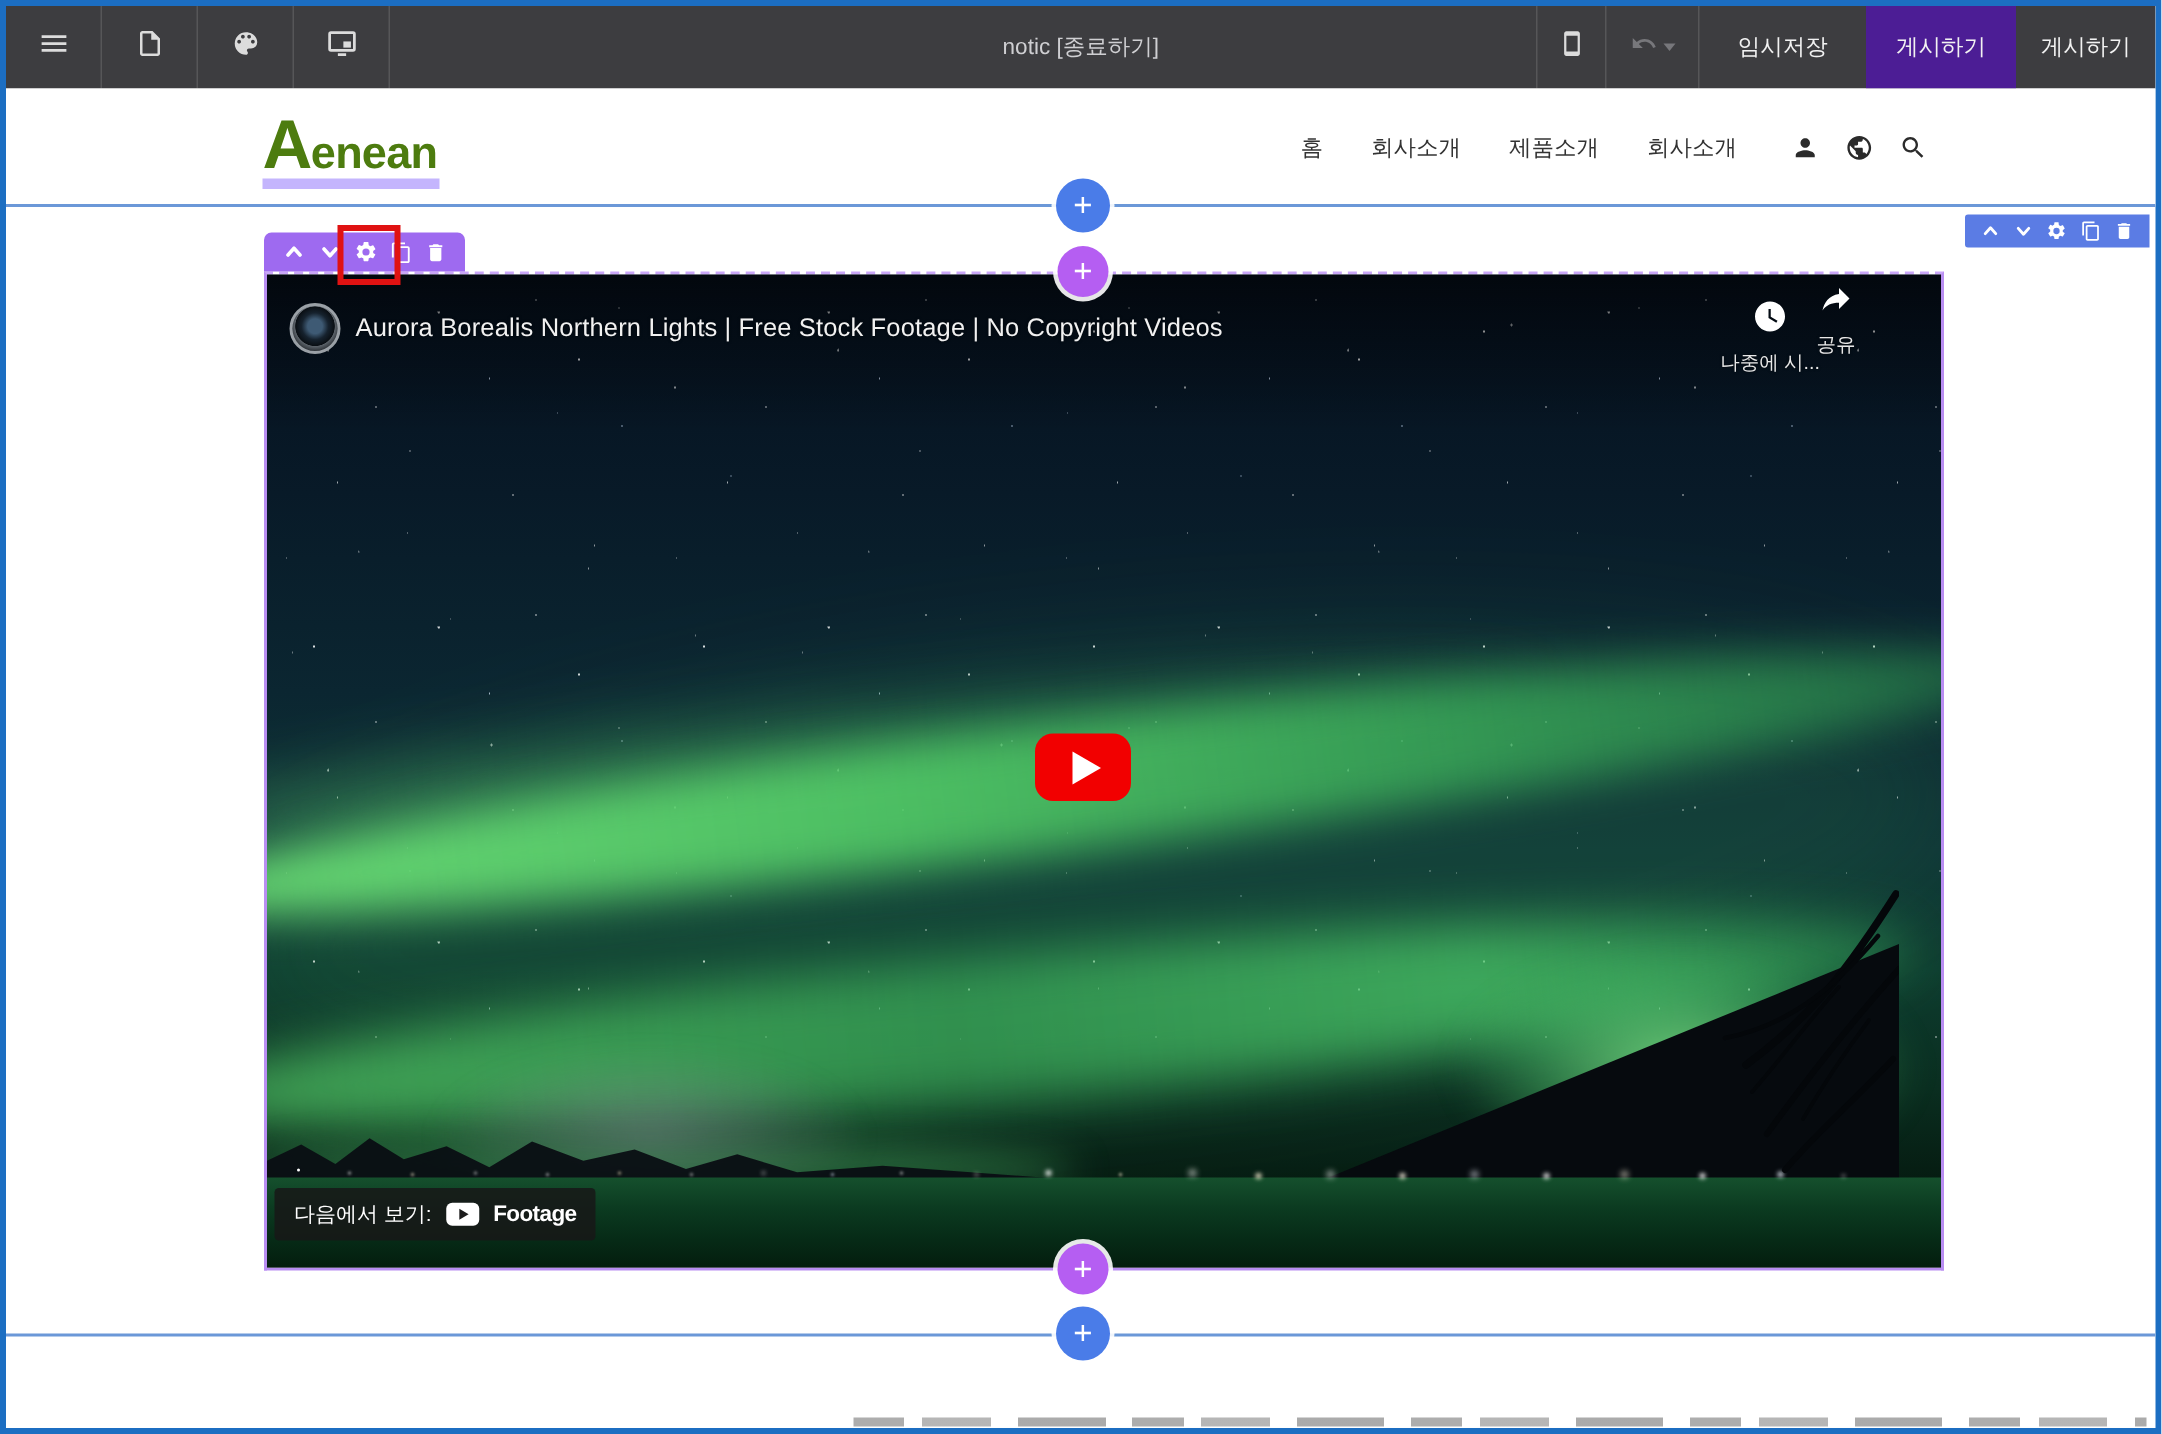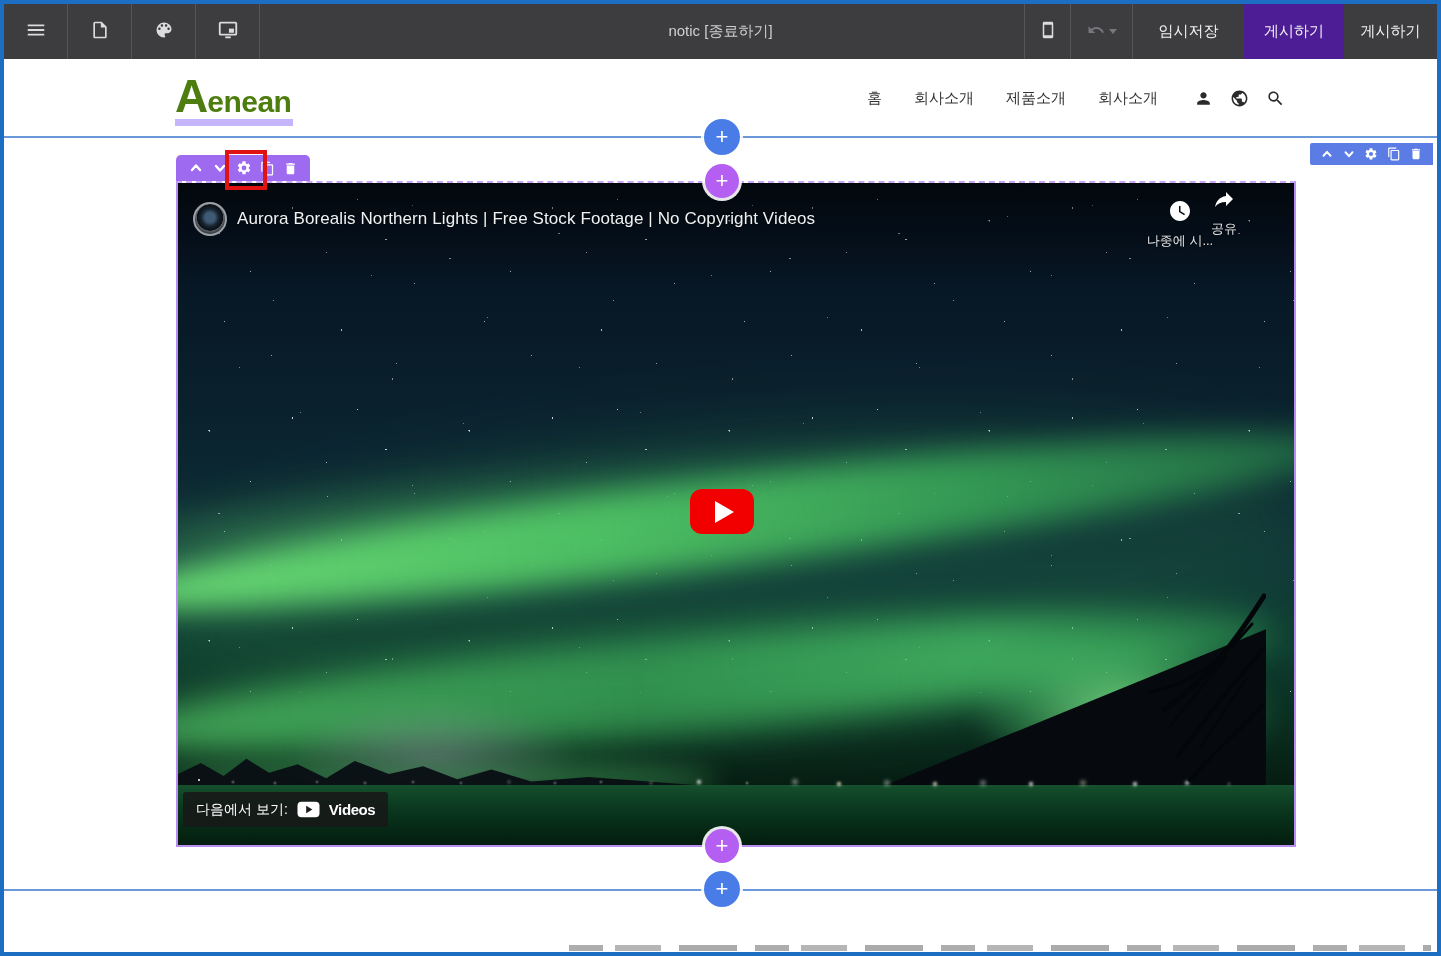--- a/index.html
+++ b/index.html
@@ -325,21 +325,21 @@
       </div>
 
       <div class="yt-badge">
         <span class="txt">다음에서 보기:</span>
         <span class="yt-logo icon">
           <svg width="23" height="17" viewBox="0 0 23 17">
               <rect x="0.5" y="0.8" width="22" height="15.4" rx="4" fill="#fff"></rect>
               <path d="M9.2 4.8l6.2 3.7-6.2 3.7z" fill="#1c1c1c"></path>
             </svg>
         </span>
-        <span class="yt-wordmark">Videos</span>
+        <span class="yt-wordmark">Footage</span>
       </div>
     </div>
   </div>
 
   <div class="plus-btn plus-purple plus-top-purple">+</div>
   <div class="plus-btn plus-purple plus-bottom-purple">+</div>
 
   <div class="blue-line bottom"></div>
   <div class="plus-btn plus-blue plus-bottom-blue">+</div>
 

